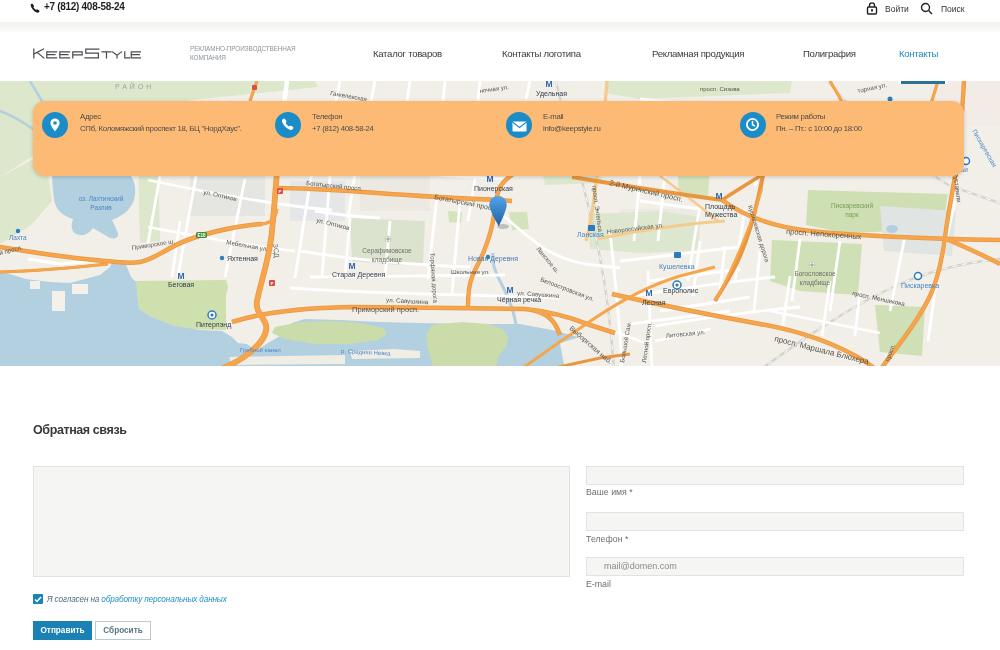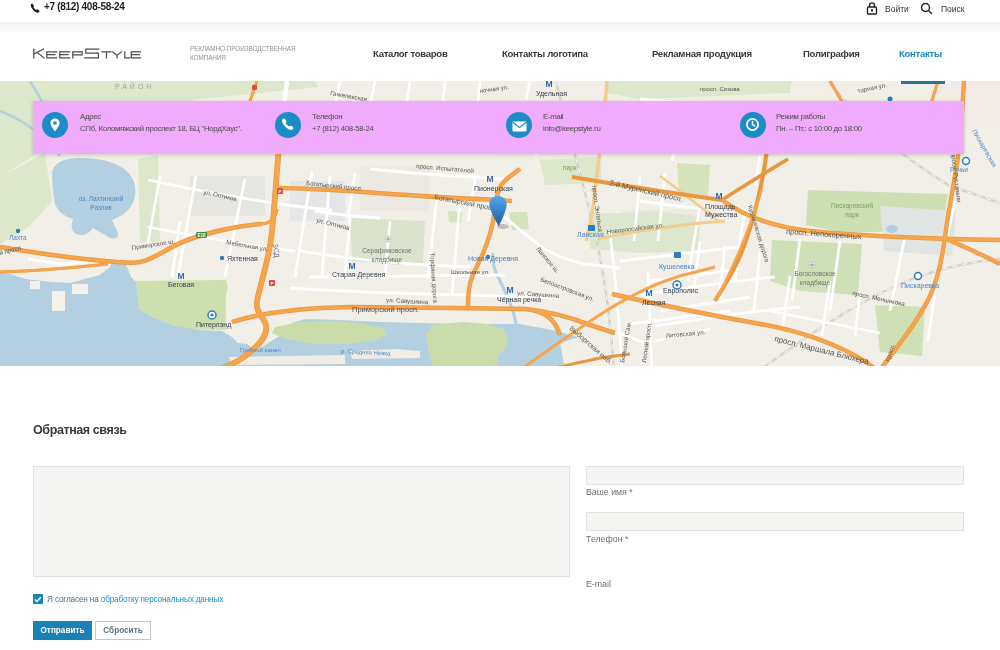--- a/index.html
+++ b/index.html
@@ -11,39 +11,39 @@
   #topbar { position:absolute; top:0; left:0; width:1000px; height:22px; background:#fff; }
   #phone { position:absolute; left:44px; top:1px; font-size:10px; font-weight:bold; color:#1f1f1f; letter-spacing:-0.3px; }
   #addr { position:absolute; left:0; top:4px; width:918px; text-align:center; font-size:8px; color:#4d4d4d; }
   #login { position:absolute; left:885px; top:4px; font-size:8.5px; color:#333; }
   #search { position:absolute; left:941px; top:4px; font-size:8.5px; color:#333; }
   #sep { position:absolute; top:22px; left:0; width:1000px; height:10px;
     background:linear-gradient(#f2f2f1,#fbfbfa); }
   
   #header { position:absolute; top:32px; left:0; width:1000px; height:49px; background:#fff; }
   #subtitle { position:absolute; left:190px; top:12px; font-size:6.4px; line-height:9.2px; color:#8d949c; letter-spacing:-0.1px; }
-  .nav { position:absolute; top:16px; font-size:9.6px; font-weight:bold; color:#3a3a3a; letter-spacing:-0.3px; white-space:nowrap; }
+  .nav { position:absolute; top:16px; font-size:9.6px; font-weight:normal; color:#3a3a3a; letter-spacing:-0.3px; white-space:nowrap; }
   #tabline { position:absolute; left:898px; top:75px; width:50px; height:9px; background:#fff; z-index:5; }
   #tabline i { position:absolute; left:3px; top:6px; width:44px; height:3px; background:#2c7296; display:block; }
   
   #map { position:absolute; top:81px; left:0; width:1000px; height:285px; background:#f2efe8; overflow:hidden; }
   
-  #card { position:absolute; top:101px; left:33px; width:931px; height:53px; background:#f0abfc;
-    border-radius:1px; box-shadow:0 1px 4px rgba(0,0,0,.18); }
+  #card { position:absolute; top:101px; left:33px; width:931px; height:75px; background:#fdba74;
+    border-radius:12px; box-shadow:0 1px 4px rgba(0,0,0,.18); }
   .ic { position:absolute; top:10.5px; width:26px; height:26px; border-radius:50%; background:#1a8cc7; }
   .itit { position:absolute; top:11px; font-size:7.8px; letter-spacing:-0.3px; color:#4c4c4c; }
   .ival { position:absolute; top:22.5px; font-size:7.8px; letter-spacing:-0.3px; color:#4c4c4c; }
   
   #formsec { position:absolute; top:366px; left:0; width:1000px; height:284px; background:#fff; }
   #fhead { position:absolute; left:33px; top:57px; font-size:12.5px; font-weight:bold; color:#3a3a3a; letter-spacing:-0.4px; }
   .flabel { position:absolute; font-size:8.8px; color:#6e6e6e;margin-top:36px; }
   .finput { position:absolute; background:#f5f5f4; border:1px solid #e2e2e0; }
   #chk { position:absolute; left:33px; top:228px; width:10px; height:10px; background:#1a84b8; border-radius:1px; }
   #chk svg { position:absolute; left:1px; top:2px; }
-  #chktext { position:absolute; left:47px; top:229px; font-size:8.2px; letter-spacing:-0.15px; color:#4e6e80; }
+  #chktext { position:absolute; left:47px; top:229px; font-size:8.2px; letter-spacing:-0.15px; color:#4e6e80;font-style:italic; }
   #chktext a { color:#1e8fc6; text-decoration:none; }
   .btn { position:absolute; top:255px; height:19px; font-size:8.2px; font-weight:bold;
     display:flex; align-items:center; justify-content:center; border-radius:0; }
   #btn1 { left:33px; width:59px; background:#1a81b4; color:#fff; }
   #btn2 { left:95px; width:56px; background:#fff; border:1px solid #bcc9cf; color:#5a7482; }
 </style>
 </head>
 <body>
 
 <div id="topbar">
@@ -431,20 +431,21 @@
 
 <div id="formsec">
   <div id="fhead">Обратная связь</div>
   <div class="flabel" style="left:33px;top:85px">Сообщение *</div>
   <div class="finput" style="left:33px;top:100px;width:537px;height:111px"></div>
   <div class="flabel" style="left:586px;top:85px">Ваше имя *</div>
   <div class="finput" style="left:586px;top:100px;width:378px;height:19px"></div>
   <div class="flabel" style="left:586px;top:132px">Телефон *</div>
   <div class="finput" style="left:586px;top:146px;width:378px;height:19px"></div>
   <div class="flabel" style="left:586px;top:177px">E-mail</div>
+  <div class="finput" style="left:586px;top:191px;width:378px;height:19px;color:#8a8a8a;font-size:9px;line-height:17px;padding-left:17px">mail@domen.com</div>
   <div id="chk">
       <svg width="8" height="7" viewBox="0 0 8 7">
         <path d="M1 3.5 L3 5.5 L7 1" fill="none" stroke="#fff" stroke-width="1.5"></path>
       </svg>
     </div>
   <div id="chktext">Я согласен на <a href="#">обработку персональных данных</a></div>
   <div class="btn" id="btn1">Отправить</div>
   <div class="btn" id="btn2">Сбросить</div>
 </div>
 

